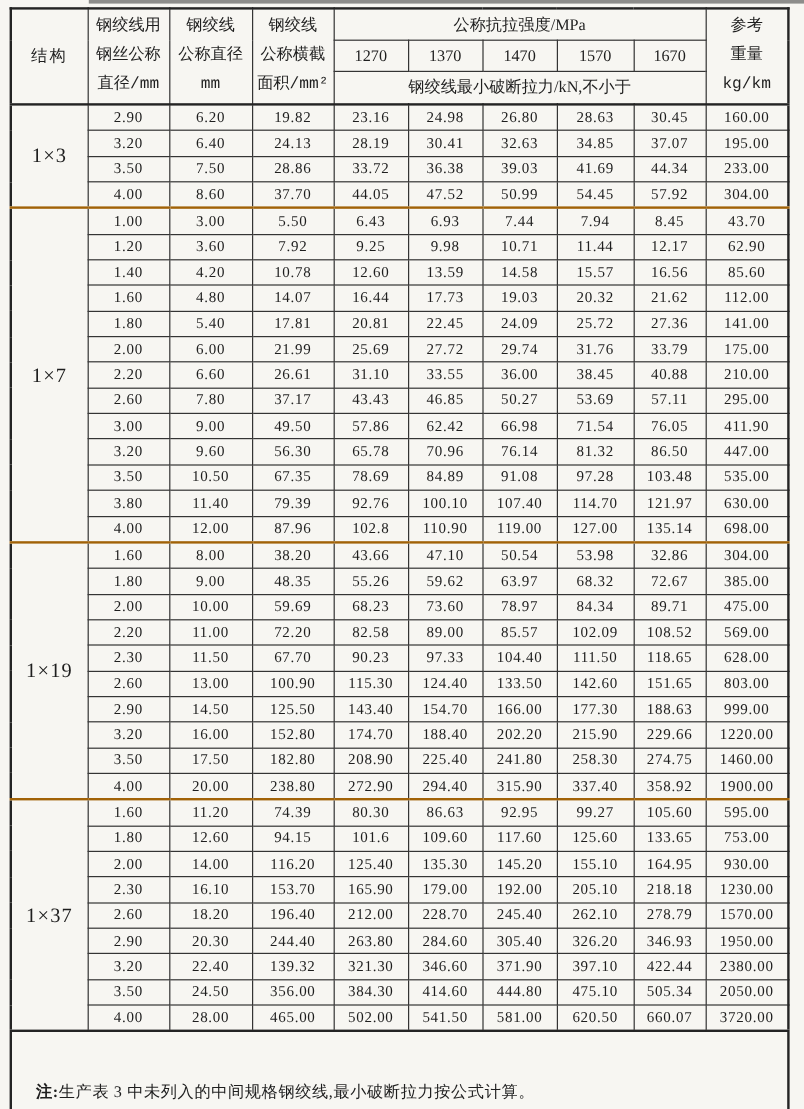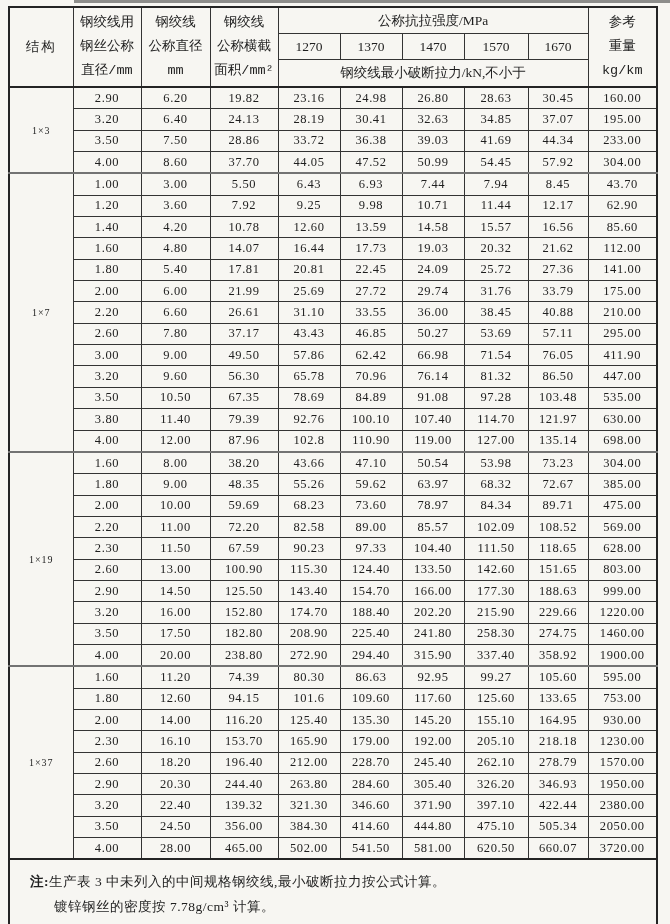--- a/index.html
+++ b/index.html
@@ -46,35 +46,35 @@
   thead th { font-size: 13.5px; }
   thead { border-bottom: 2px solid #242424; }
   .hdr-lines div { line-height: 24px; font-size: 13.5px; font-family: Liberation Mono, monospace; }
   .hdr-structure { font-size: 13.5px; letter-spacing: 2px; }
   tbody td {
     height: 20.35px;
     font-size: 12.5px;
     letter-spacing: 0.6px;
   }
   tbody td.structure-cell {
-    font-size: 10px;
+    font-size: 17px;
     letter-spacing: 1px;
   }
-  tbody tr.section-start td { border-top: 2px solid #737373; }
+  tbody tr.section-start td { border-top: 2px solid #a16207; }
   tr.note-row td {
     border-top: 2px solid #242424;
     height: 60px;
     text-align: left;
     vertical-align: top;
     padding: 9px 6px 0 20px;
     font-size: 13.5px;
     letter-spacing: 0.5px;
     white-space: normal;
   }
-  .note-line { line-height: 25px; }
+  .note-line { line-height: 25px; margin-top: 28px; }
   .note-label { font-weight: bold; }
   .note-indent { padding-left: 24px; }
 </style>
 </head>
 <body>
 
 <div class="scan-artifact"></div>
 
 <div class="sheet">
   <table class="spec">
@@ -318,21 +318,21 @@
         </tr>
         <tr class="section-start">
           <td rowspan="10" class="structure-cell">1×19</td>
           <td>1.60</td>
           <td>8.00</td>
           <td>38.20</td>
           <td>43.66</td>
           <td>47.10</td>
           <td>50.54</td>
           <td>53.98</td>
-          <td>73.23</td>
+          <td>32.86</td>
           <td>304.00</td>
         </tr>
         <tr>
           <td>1.80</td>
           <td>9.00</td>
           <td>48.35</td>
           <td>55.26</td>
           <td>59.62</td>
           <td>63.97</td>
           <td>68.32</td>
@@ -357,21 +357,21 @@
           <td>82.58</td>
           <td>89.00</td>
           <td>85.57</td>
           <td>102.09</td>
           <td>108.52</td>
           <td>569.00</td>
         </tr>
         <tr>
           <td>2.30</td>
           <td>11.50</td>
-          <td>67.59</td>
+          <td>67.70</td>
           <td>90.23</td>
           <td>97.33</td>
           <td>104.40</td>
           <td>111.50</td>
           <td>118.65</td>
           <td>628.00</td>
         </tr>
         <tr>
           <td>2.60</td>
           <td>13.00</td>

